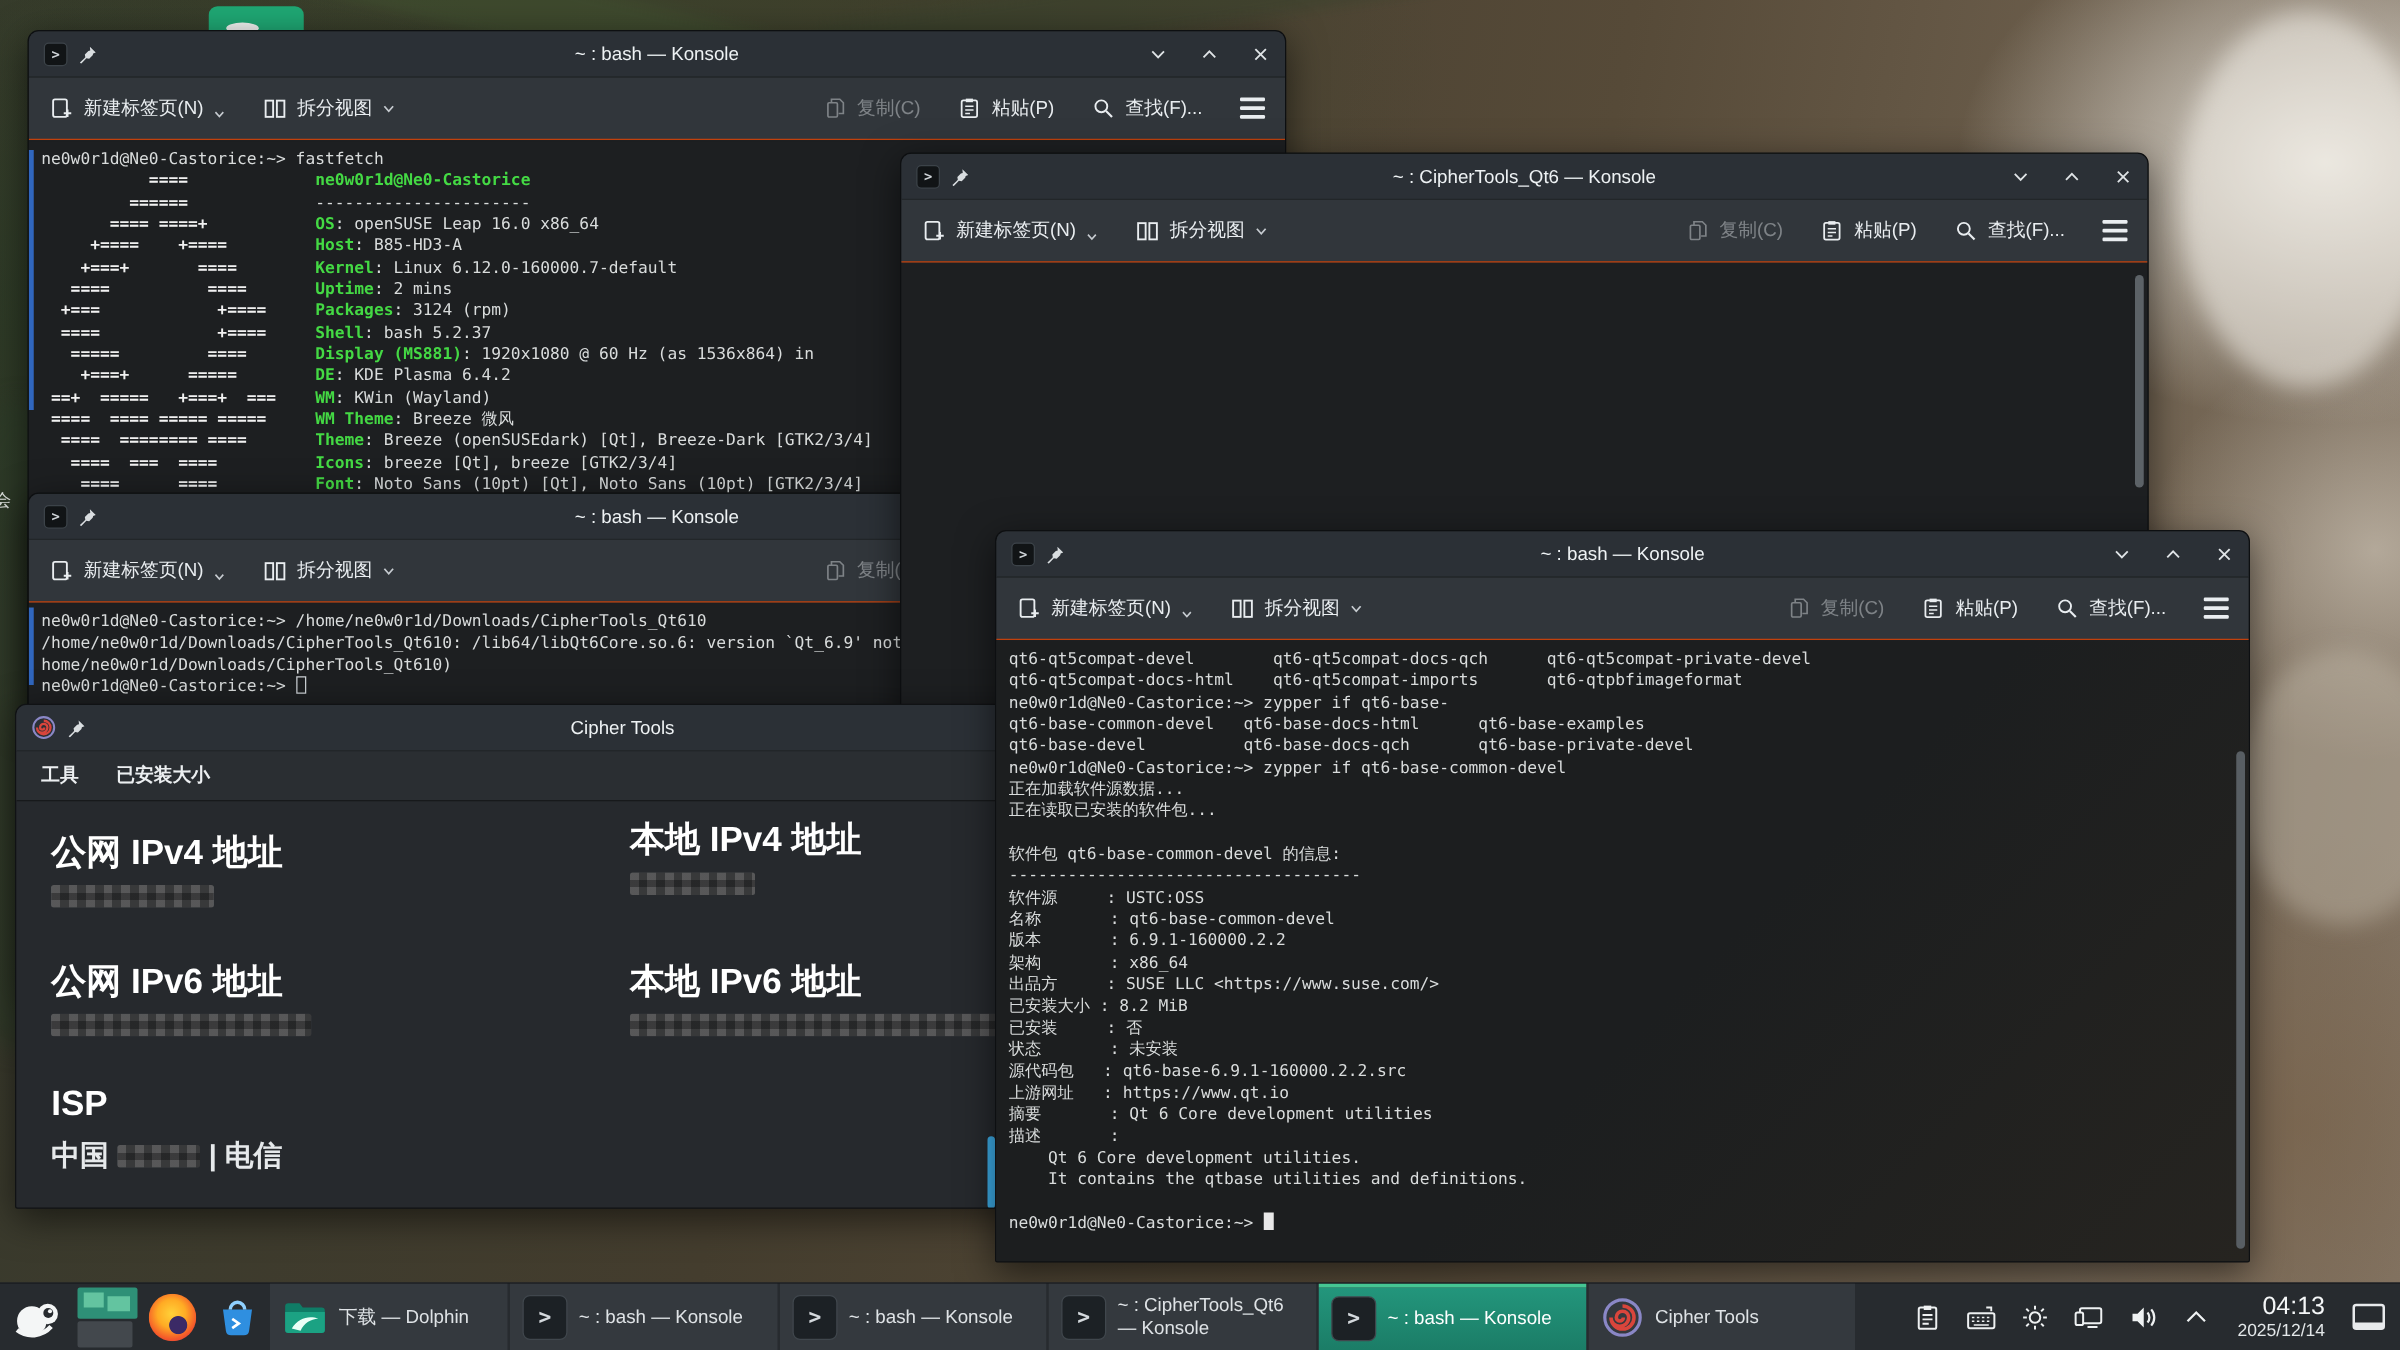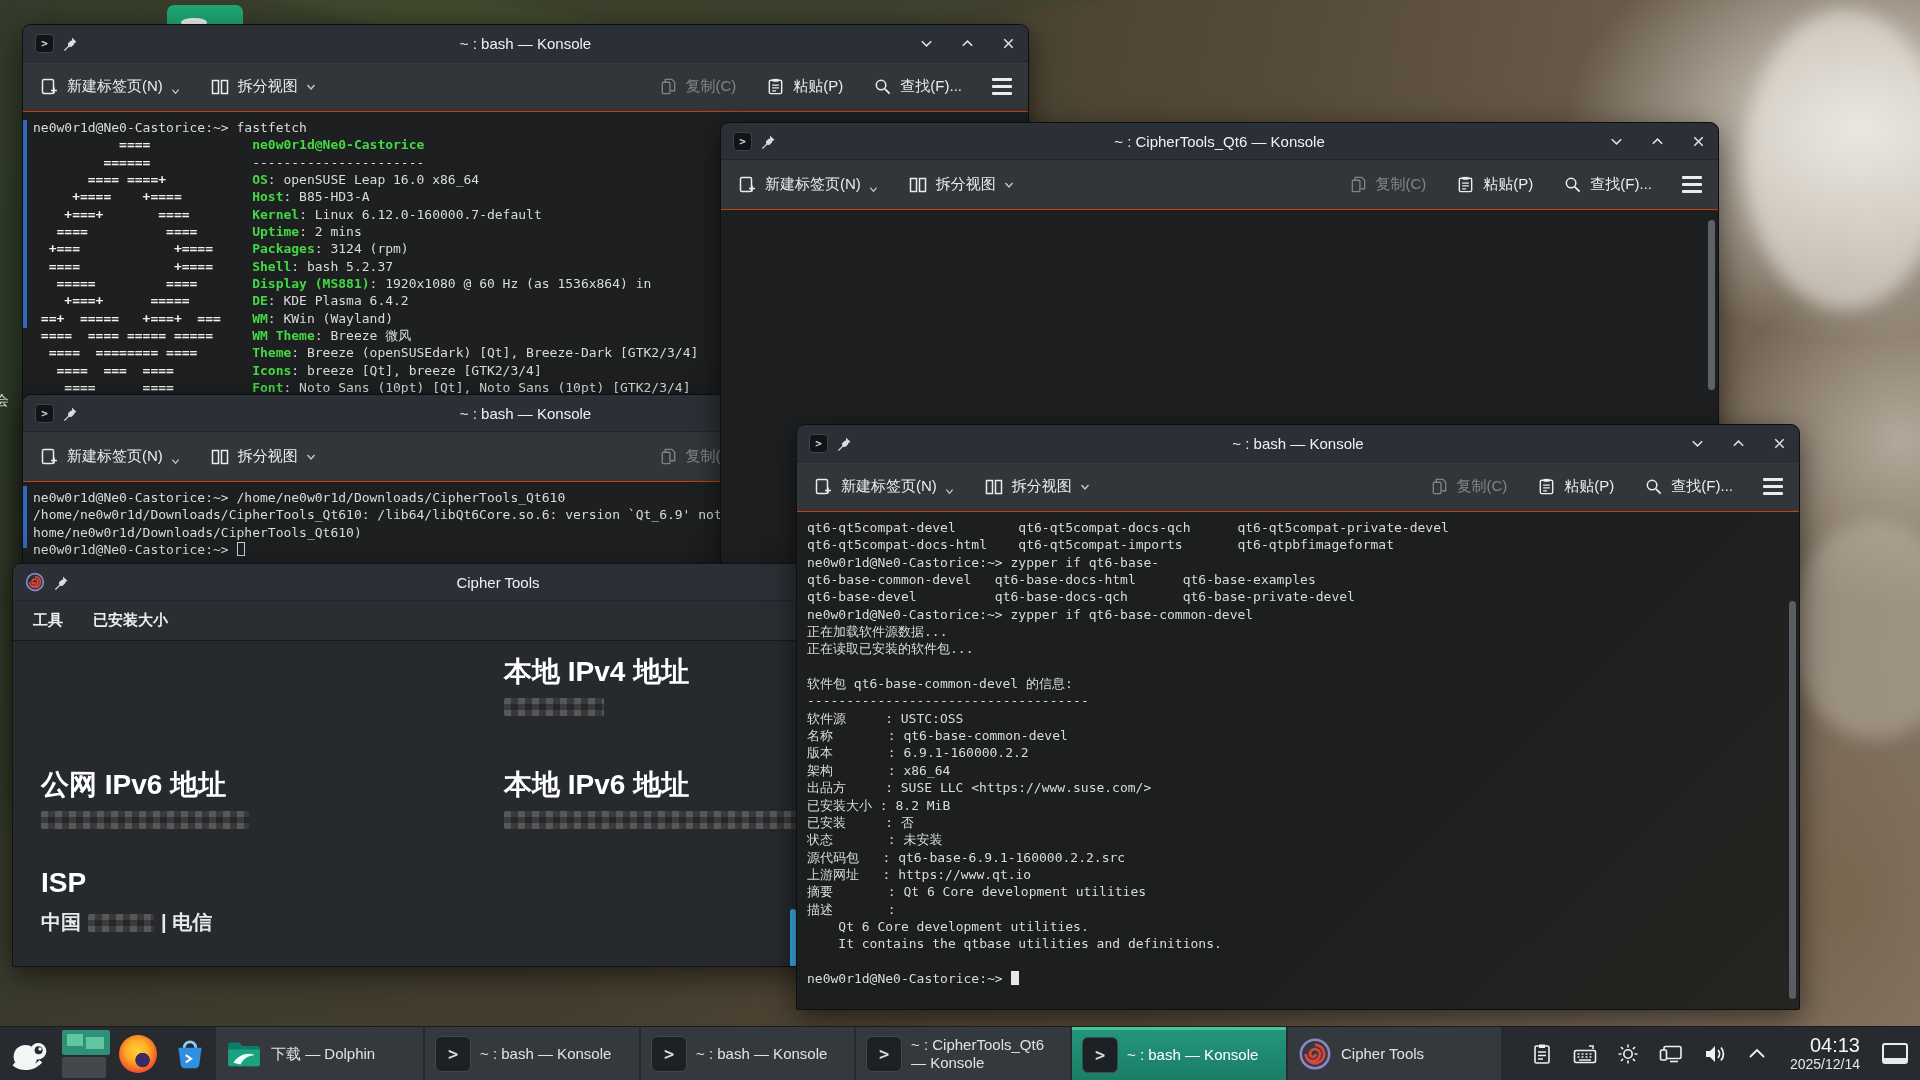--- a/index.html
+++ b/index.html
@@ -61,21 +61,21 @@
   
   .cipher { position:absolute; left:12px; top:563px; width:972px; height:404px; z-index:4;
             background:#26292d; border:1px solid #101214; border-radius:9px 9px 2px 2px;
             overflow:hidden; box-shadow:0 8px 30px rgba(0,0,0,.55); }
   .menubar { height:40px; background:#2a2e32; display:flex; align-items:center; gap:30px;
              padding:0 20px; font-size:15px; font-weight:600; color:#eceff1;
              border-bottom:1px solid #17191b; }
   .cipher-content { position:relative; height:calc(100% - 78px); }
   .card { position:absolute; }
   .card h2 { font-size:28px; line-height:32px; color:#ffffff; margin:0 0 10px; font-weight:bold; }
-  .card .val { font-size:20px; color:#e6e9eb; display:flex; align-items:center; gap:7px; }
+  .card .val { font-size:23px; color:#e6e9eb; display:flex; align-items:center; gap:7px; }
   .card .val.bold { font-weight:bold; }
   .redact { height:18px; border-radius:2px; opacity:.78;
     background:
       repeating-linear-gradient(90deg,#9a9a9a 0 7px,#5e5e5e 7px 14px),
       repeating-linear-gradient(0deg,#a8a8a8 0 6px,#6b6b6b 6px 12px);
     background-blend-mode:multiply; }
   .cipher-scroll { position:absolute; left:777px; top:345px; width:6px; height:58px;
                    background:#3daee9; border-radius:3px; }
 
   
@@ -359,20 +359,26 @@
             <path fill="#d9dde0" d="M9.5 1.5l5 5-2.2.7-.4 1.6-3 3-2.4-.4-1.2 1.2L2 16l-1-1 3.4-3.3 1.2-1.2-.4-2.4 3-3 1.6-.4z"></path>
           </svg>
       </div>
       <span class="title">Cipher Tools</span>
     </div>
     <div class="menubar">
       <span>工具</span>
       <span>已安装大小</span>
     </div>
     <div class="cipher-content">
+      <div class="card" style="left:28px;top:25px;">
+        <h2>公网 IPv4 地址</h2>
+        <div class="val">
+            <span class="redact" style="width:130px;"></span>
+          </div>
+      </div>
       <div class="card" style="left:491px;top:15px;">
         <h2>本地 IPv4 地址</h2>
         <div class="val">
             <span class="redact" style="width:100px;"></span>
           </div>
       </div>
       <div class="card" style="left:28px;top:128px;">
         <h2>公网 IPv6 地址</h2>
         <div class="val">
             <span class="redact" style="width:208px;"></span>
@@ -492,21 +498,21 @@
       <div class="ff-circle"></div>
     </div>
     <div class="tb-ico">
       <svg width="38" height="38" viewBox="0 0 36 36">
         <path d="M7 12h22l-2.2 16a4 4 0 0 1-4 3.5H13.2a4 4 0 0 1-4-3.5z" fill="#2f8fe0"></path>
         <path d="M12.5 12a5.5 5.5 0 0 1 11 0" stroke="#8fd0ff" stroke-width="2.6" fill="none"></path>
         <path d="M14 19l5 3.5-5 3.5" stroke="#ffffff" stroke-width="2" fill="none"></path>
       </svg>
     </div>
 
-    <div class="task" style="width:207px;">
+    <div class="task" style="width:190px;">
       <svg width="36" height="30" viewBox="0 0 40 34">
         <path d="M2 7a3 3 0 0 1 3-3h10l3 4h17a3 3 0 0 1 3 3v17a3 3 0 0 1-3 3H5a3 3 0 0 1-3-3z" fill="#0f7c66"></path>
         <path d="M2 12h36v16a3 3 0 0 1-3 3H5a3 3 0 0 1-3-3z" fill="#1ba283"></path>
         <path d="M8 27c6-10 16-12 24-9-7 1-13 4-16 11z" fill="#eafff7"></path>
       </svg>
       <span class="lbl">下载 — Dolphin</span>
     </div>
     <div class="task" style="width:214px;">
       <div class="kicon">&gt;</div>
       <span class="lbl">~ : bash — Konsole</span>

